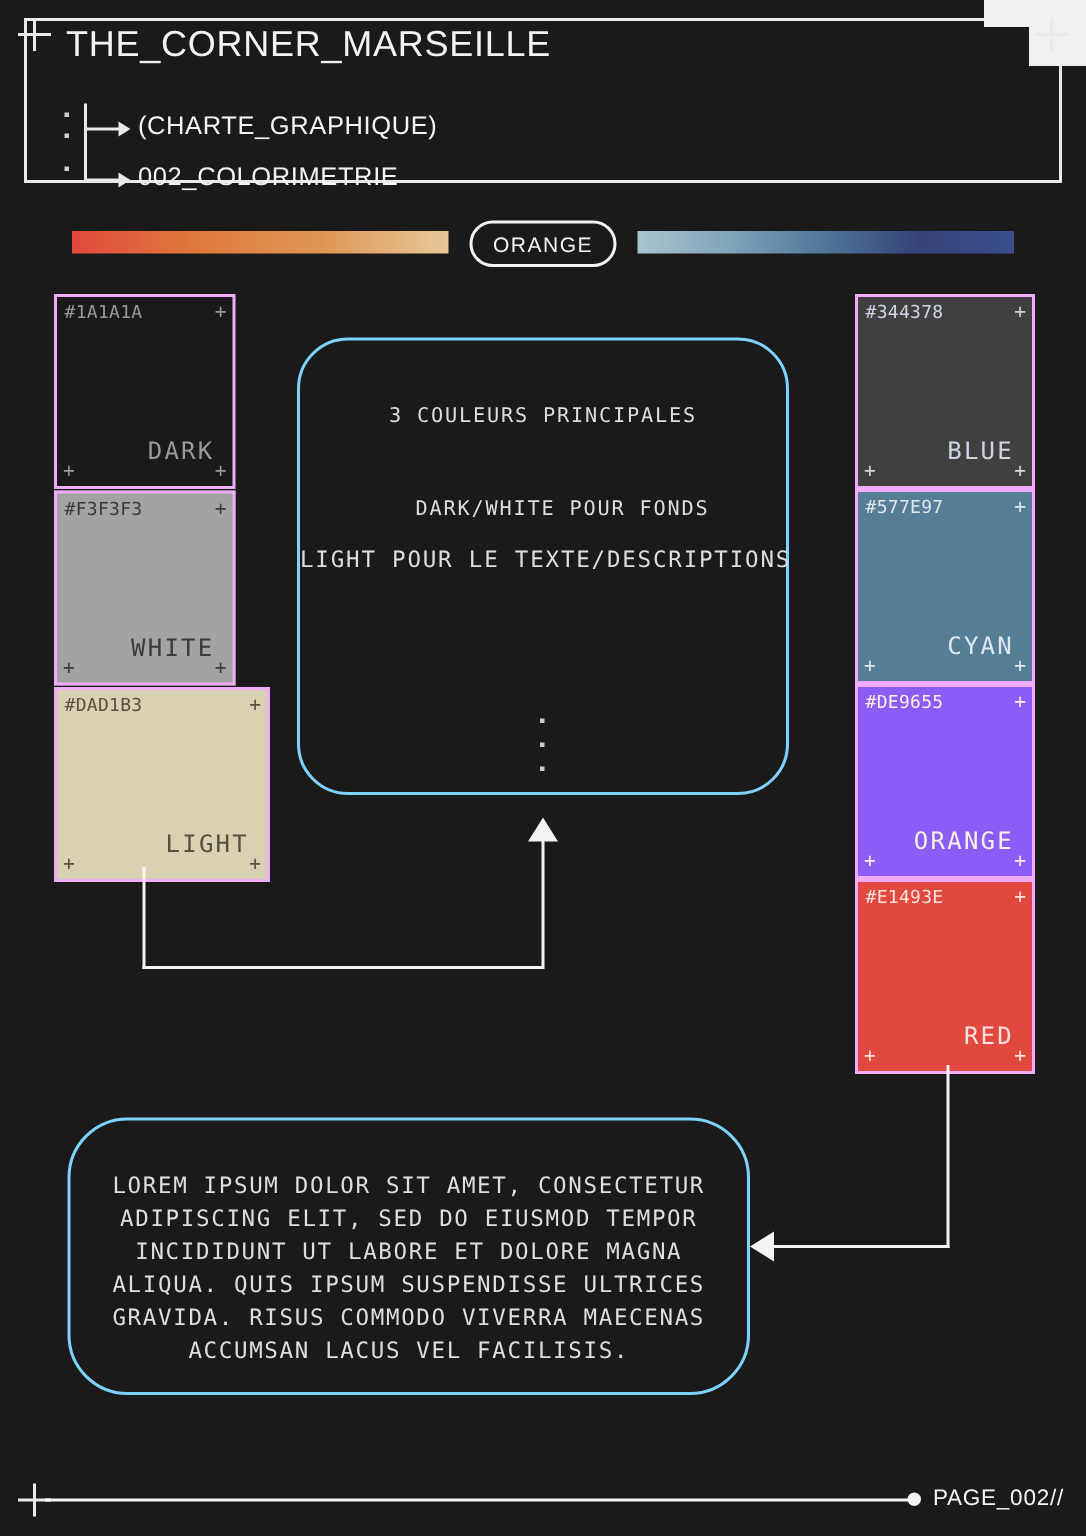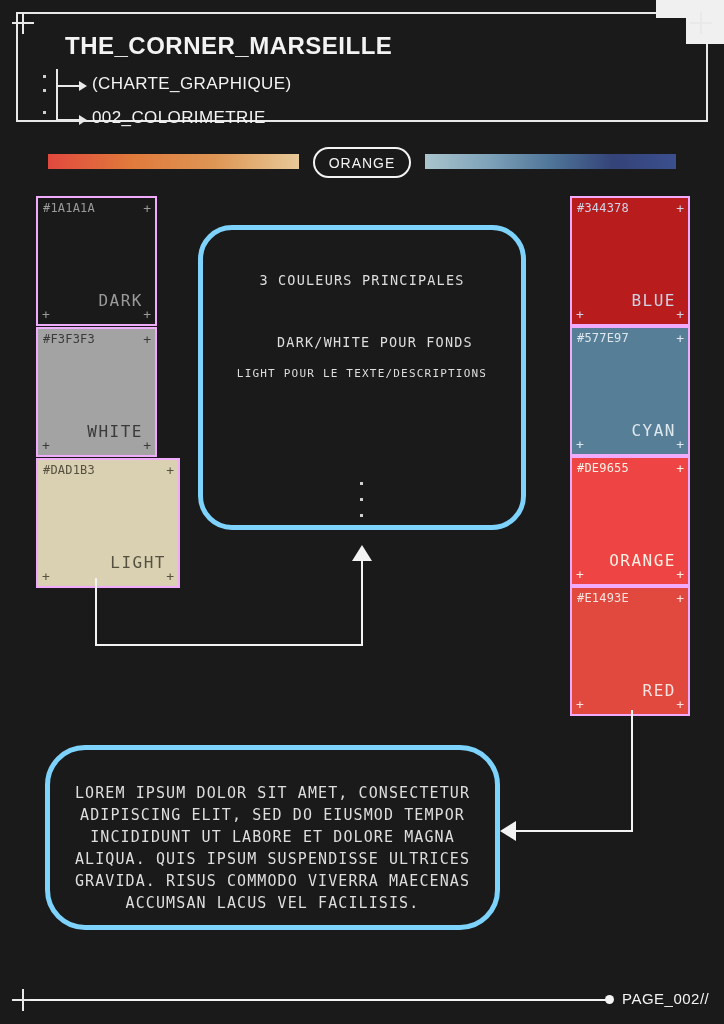--- a/index.html
+++ b/index.html
@@ -23,28 +23,27 @@
     left: 16px;
     top: 12px;
     width: 692px;
     height: 110px;
     border: 2px solid #e9e9e9;
     box-sizing: border-box;
   }
   .header-title {
     position: absolute;
     left: 26px;
-    top: 18px;
+    top: 2px;
     font-family: "Liberation Sans", sans-serif;
-    font-weight: bold;
+    font-weight: normal;
     font-size: 24px;
     letter-spacing: 0.5px;
     color: #f3f3f3;
     white-space: nowrap;
-    margin-left: 21px;
   }
   .tree {
     position: absolute;
     left: 24px;
     top: 55px;
     width: 560px;
     height: 56px;
   }
   .tree-dots {
     position: absolute;
@@ -203,21 +202,21 @@
     right: 12px;
     bottom: 14px;
     font-size: 16px;
     letter-spacing: 1.5px;
     white-space: nowrap;
   }
 
   
   .panel {
     position: absolute;
-    border: 5px solid #7dd3fc;
+    border: 2px solid #7dd3fc;
     border-radius: 34px;
     box-sizing: border-box;
     background: #1a1a1a;
   }
   .panel-center {
     left: 198px;
     top: 225px;
     width: 328px;
     height: 305px;
   }
@@ -233,21 +232,21 @@
     width: 100%;
     text-align: center;
     font-size: 13.5px;
     letter-spacing: 1.2px;
     color: #dedede;
     white-space: nowrap;
   }
   .ctext.t0 { top: 42px; }
   .ctext.t1 { top: 104px; padding-left: 13px; }
   .ctext.t2 { top: 113px; }
-  .ctext.t3 { top: 137px; font-size: 11px; }
+  .ctext.t3 { top: 137px; font-size: 15px; }
 
   .vdots {
     position: absolute;
     left: 50%;
     top: 252px;
     transform: translateX(-50%);
     width: 4px;
   }
   .vdots span {
     display: block;
@@ -375,35 +374,35 @@
       </div>
       <div class="swatch" style="left: 36px; top: 458px; width: 144px; height: 130px; background: rgb(218, 209, 179); color: rgb(85, 80, 63);">
         <div class="hex">#DAD1B3</div>
         <div class="name">LIGHT</div>
         <div class="tick tr">+</div>
         <div class="tick bl">+</div>
         <div class="tick br">+</div>
       </div>
     </div>
   <div id="swatch-col-right">
-      <div class="swatch" style="left: 570px; top: 196px; width: 120px; height: 130px; background: #b91c1c; color: rgb(207, 213, 230); padding-left: 12px;">
+      <div class="swatch" style="left: 570px; top: 196px; width: 120px; height: 130px; background: #404040; color: rgb(207, 213, 230); padding-left: 12px;">
         <div class="hex">#344378</div>
         <div class="name">BLUE</div>
         <div class="tick tr">+</div>
         <div class="tick bl">+</div>
         <div class="tick br">+</div>
       </div>
       <div class="swatch" style="left: 570px; top: 326px; width: 120px; height: 130px; background: rgb(87, 126, 151); color: rgb(223, 232, 238);">
         <div class="hex">#577E97</div>
         <div class="name">CYAN</div>
         <div class="tick tr">+</div>
         <div class="tick bl">+</div>
         <div class="tick br">+</div>
       </div>
-      <div class="swatch" style="left: 570px; top: 456px; width: 120px; height: 130px; background: #ef4444; color: rgb(251, 240, 227);">
+      <div class="swatch" style="left: 570px; top: 456px; width: 120px; height: 130px; background: #8b5cf6; color: rgb(251, 240, 227);">
         <div class="hex">#DE9655</div>
         <div class="name">ORANGE</div>
         <div class="tick tr">+</div>
         <div class="tick bl">+</div>
         <div class="tick br">+</div>
       </div>
       <div class="swatch" style="left: 570px; top: 586px; width: 120px; height: 130px; background: rgb(225, 73, 62); color: rgb(251, 226, 224);">
         <div class="hex">#E1493E</div>
         <div class="name">RED</div>
         <div class="tick tr">+</div>

